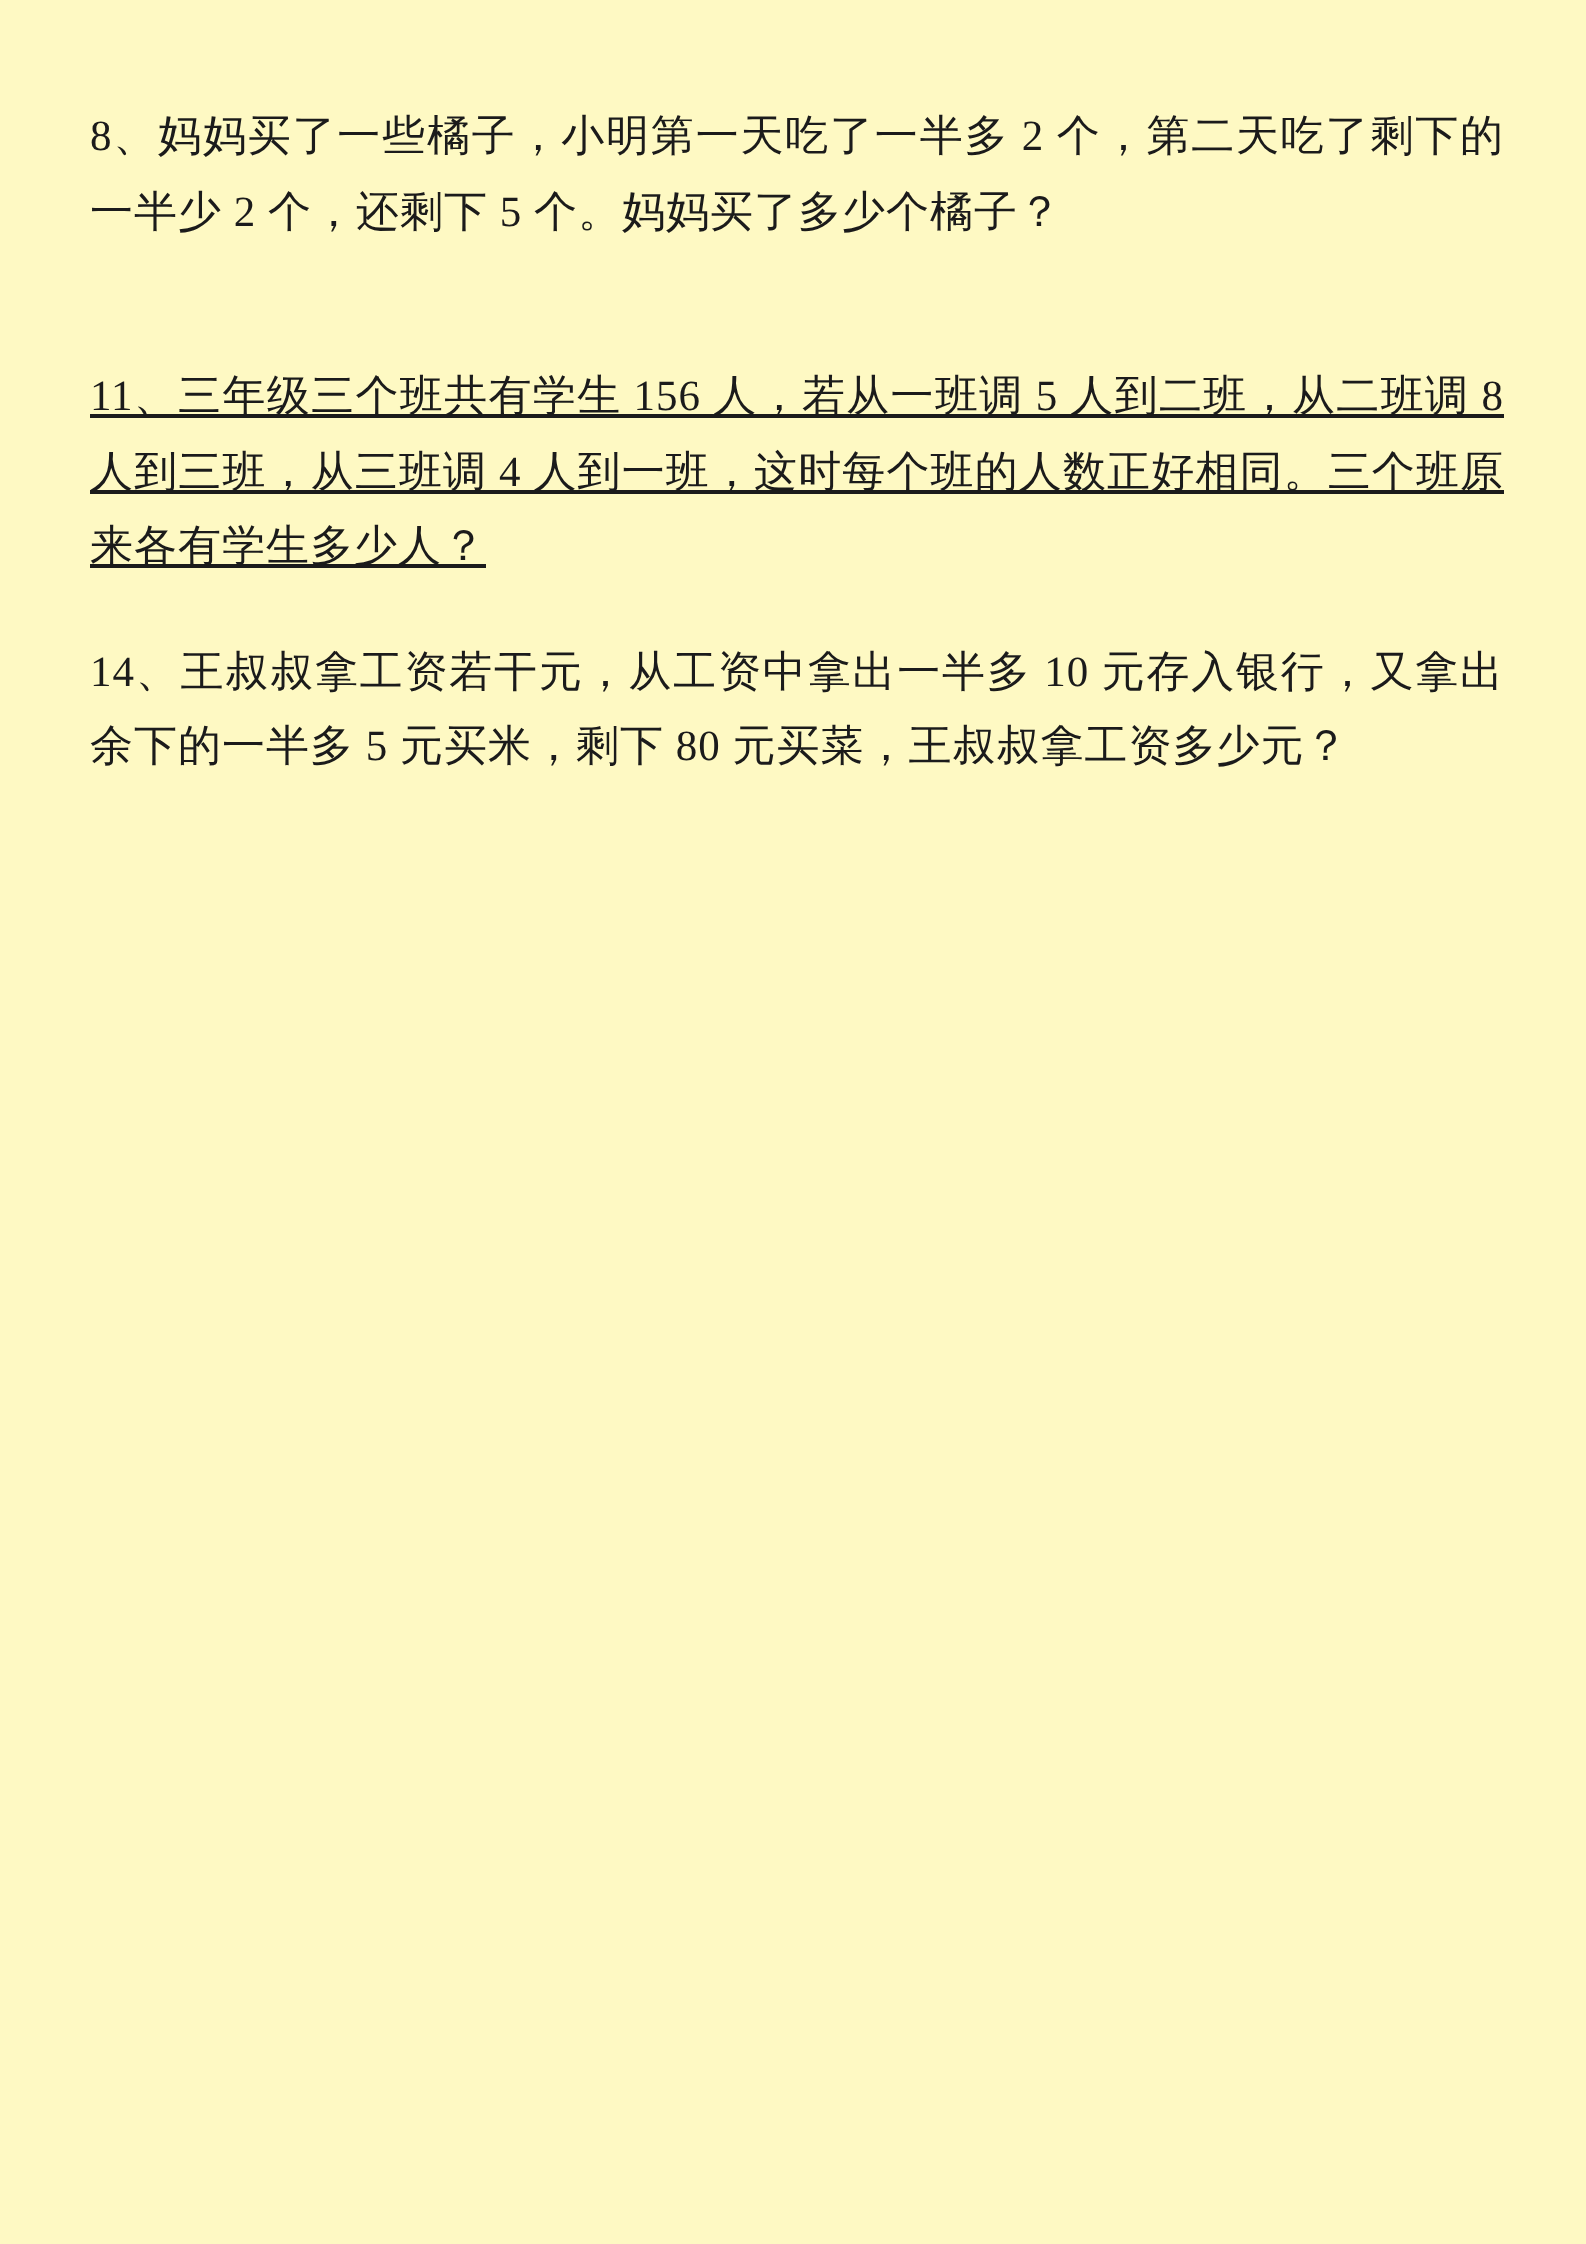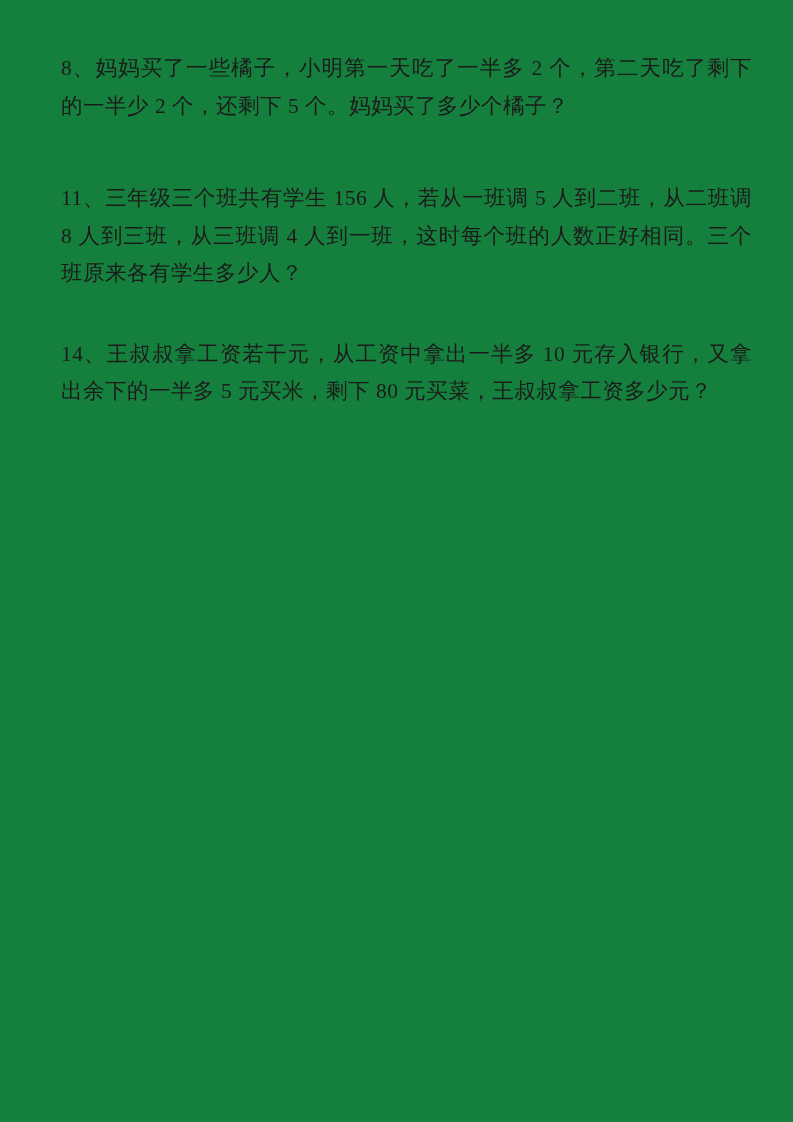--- a/index.html
+++ b/index.html
@@ -11,34 +11,34 @@
     height: 1122px;
     background: #fdfdfd;
     position: relative;
     overflow: hidden;
     font-family: "Liberation Serif", "DejaVu Serif", serif;
   }
   .page {
     box-sizing: border-box;
     width: 793px;
     height: 1122px;
-    padding: 50px 41px 0 61px;
-    background: #15803d;
+    padding: 50px 41px 0 45px;
+    background: #fef9c3;
   }
   .problem {
     font-size: 21.5px;
     line-height: 37.5px;
     color: #1b1b1b;
     text-align: justify;
     margin: 0;
     letter-spacing: 0.5px;
   }
   .problem.gap-55 { margin-bottom: 55px; }
   .problem.gap-56 { margin-bottom: 56px; }
-  .problem.gap-25 { margin-bottom: 43px; }
+  .problem.gap-25 { margin-bottom: 25px; text-decoration: underline; }
   .problem.gap-51 { margin-bottom: 51px; }
   .problem.gap-57 { margin-bottom: 57px; }
   .problem.gap-0  { margin-bottom: 13px; }
   .page-footer {
     position: absolute;
     left: 0;
     right: 0;
     top: 1124px;
     text-align: center;
     font-family: "Liberation Sans", "DejaVu Sans", sans-serif;

